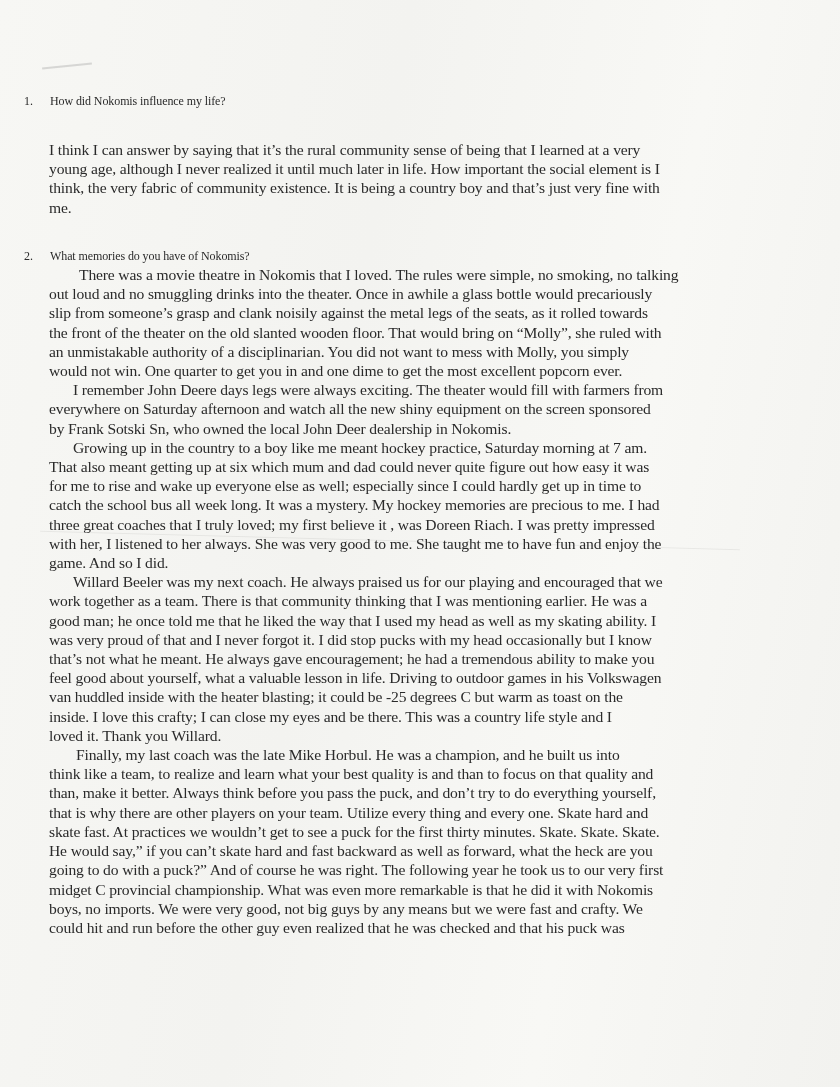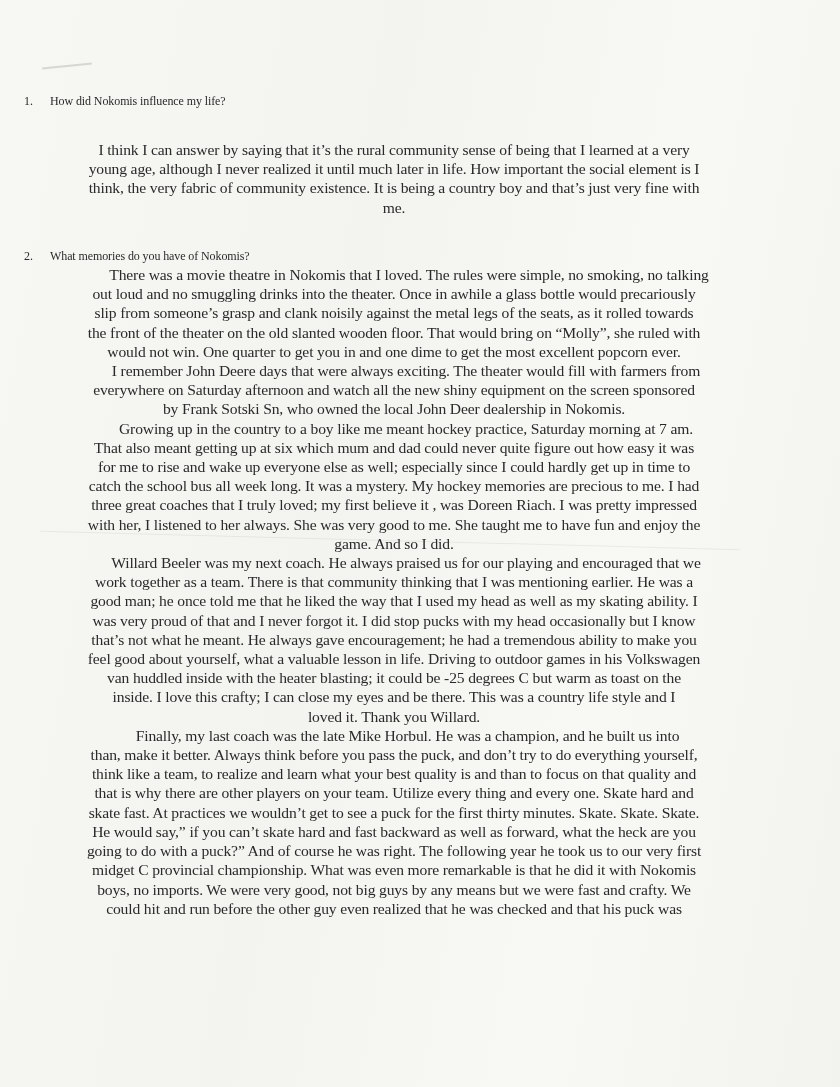--- a/index.html
+++ b/index.html
@@ -10,21 +10,21 @@
     color: #2a2a2a;
     position: relative;
   }
   .page { position: absolute; left: 0; top: 0; width: 840px; height: 1087px;
     background: linear-gradient(100deg, #f7f7f4 0%, #f3f3f0 40%, #f8f8f5 70%, #f2f2ef 100%); }
   .crease { position: absolute; height: 1px; background: rgba(0,0,0,0.06); }
   .mark { position: absolute; left: 42px; top: 65px; width: 50px; height: 2px; background: rgba(120,120,120,0.25); transform: rotate(-6deg); }
   .q { position: absolute; left: 24px; font-size: 12px; letter-spacing: -0.1px; }
   .q .num { display: inline-block; width: 26px; }
   .para { position: absolute; left: 49px; width: 690px; font-size: 15.6px; line-height: 19.2px; letter-spacing: -0.15px; }
-  .line { white-space: nowrap; display: block; text-align: center; }
+  .line { white-space: nowrap; display: block; }
   .indent { padding-left: 24px; }
   .indent2 { padding-left: 27px; }
   .indent3 { padding-left: 30px; }
 </style>
 </head>
 <body>
 
 <div class="page">
   <div class="mark"></div>
   <div class="crease" style="left:40px; top:540px; width:700px; transform:rotate(1.5deg);"></div>
@@ -42,43 +42,44 @@
 
   <div class="q" style="top:226px;margin-top:23px;">
     <span class="num">2.</span><span>What memories do you have of Nokomis?</span>
   </div>
 
   <div class="para" style="top:265px;">
     <span class="line indent3">There was a movie theatre in Nokomis that I loved. The rules were simple, no smoking, no talking</span>
     <span class="line">out loud and no smuggling drinks into the theater. Once in awhile a glass bottle would precariously</span>
     <span class="line">slip from someone’s grasp and clank noisily against the metal legs of the seats, as it rolled towards</span>
     <span class="line">the front of the theater on the old slanted wooden floor. That would bring on “Molly”, she ruled with</span>
+    <span class="line">an unmistakable authority of a disciplinarian. You did not want to mess with Molly, you simply</span>
     <span class="line">would not win. One quarter to get you in and one dime to get the most excellent popcorn ever.</span>
-    <span class="line indent">I remember John Deere days that were always exciting. The theater would fill with farmers from</span>
+    <span class="line indent">I remember John Deere days legs were always exciting. The theater would fill with farmers from</span>
     <span class="line">everywhere on Saturday afternoon and watch all the new shiny equipment on the screen sponsored</span>
     <span class="line">by Frank Sotski Sn, who owned the local John Deer dealership in Nokomis.</span>
     <span class="line indent">Growing up in the country to a boy like me meant hockey practice, Saturday morning at 7 am.</span>
     <span class="line">That also meant getting up at six which  mum and dad could never quite figure out how easy it was</span>
     <span class="line">for me to rise and wake up everyone else as well; especially since I could hardly get up in time to</span>
     <span class="line">catch the school bus all week long. It was a mystery. My hockey memories are precious to me. I had</span>
     <span class="line">three great coaches that I truly loved; my first believe it , was Doreen Riach. I was pretty impressed</span>
     <span class="line">with her, I listened to her always. She was very good to me. She taught me to have fun and enjoy the</span>
     <span class="line">game. And so I did.</span>
     <span class="line indent">Willard Beeler was my next coach. He always praised us for our playing and encouraged that we</span>
     <span class="line">work together as a team. There is that community thinking that I was mentioning earlier.  He was a</span>
     <span class="line">good man; he once told me that he liked the way that I used my head as well as my skating ability. I</span>
     <span class="line">was very proud of that and I never forgot it. I did stop pucks with my head occasionally but I know</span>
     <span class="line">that’s not what he meant. He always gave encouragement; he had a tremendous ability to make you</span>
     <span class="line">feel good about yourself, what a valuable lesson in life. Driving to outdoor games in his Volkswagen</span>
     <span class="line">van huddled inside with the heater blasting; it could be  -25 degrees C  but warm as toast on the</span>
     <span class="line">inside. I love this crafty; I can close my eyes and be there. This was a country life style and I</span>
     <span class="line">loved it. Thank you Willard.</span>
     <span class="line indent2">Finally, my last coach was the late Mike Horbul. He was a champion, and he built us into</span>
+    <span class="line">think like a team, to realize and learn what your best quality is and than to focus on that quality and</span>
     <span class="line">than, make it  better. Always think before you pass the puck, and don’t try to do everything yourself,</span>
-    <span class="line">think like a team, to realize and learn what your best quality is and than to focus on that quality and</span>
     <span class="line">that is why there are other players on your team. Utilize every thing and every one. Skate hard and</span>
     <span class="line">skate fast. At practices we wouldn’t get to see a puck for the first thirty minutes. Skate. Skate. Skate.</span>
     <span class="line">He would say,” if you can’t skate hard and fast backward as well as forward, what the heck are you</span>
     <span class="line">going to do with a puck?” And of course he was right. The following year he took us to our very first</span>
     <span class="line">midget C provincial championship. What was even more remarkable is that he did it with  Nokomis</span>
     <span class="line">boys, no imports. We were very good, not big guys by any means but we were fast and crafty. We</span>
     <span class="line">could hit and run before the other guy even realized that he was checked and that his puck was</span>
   </div>
 </div>
 

